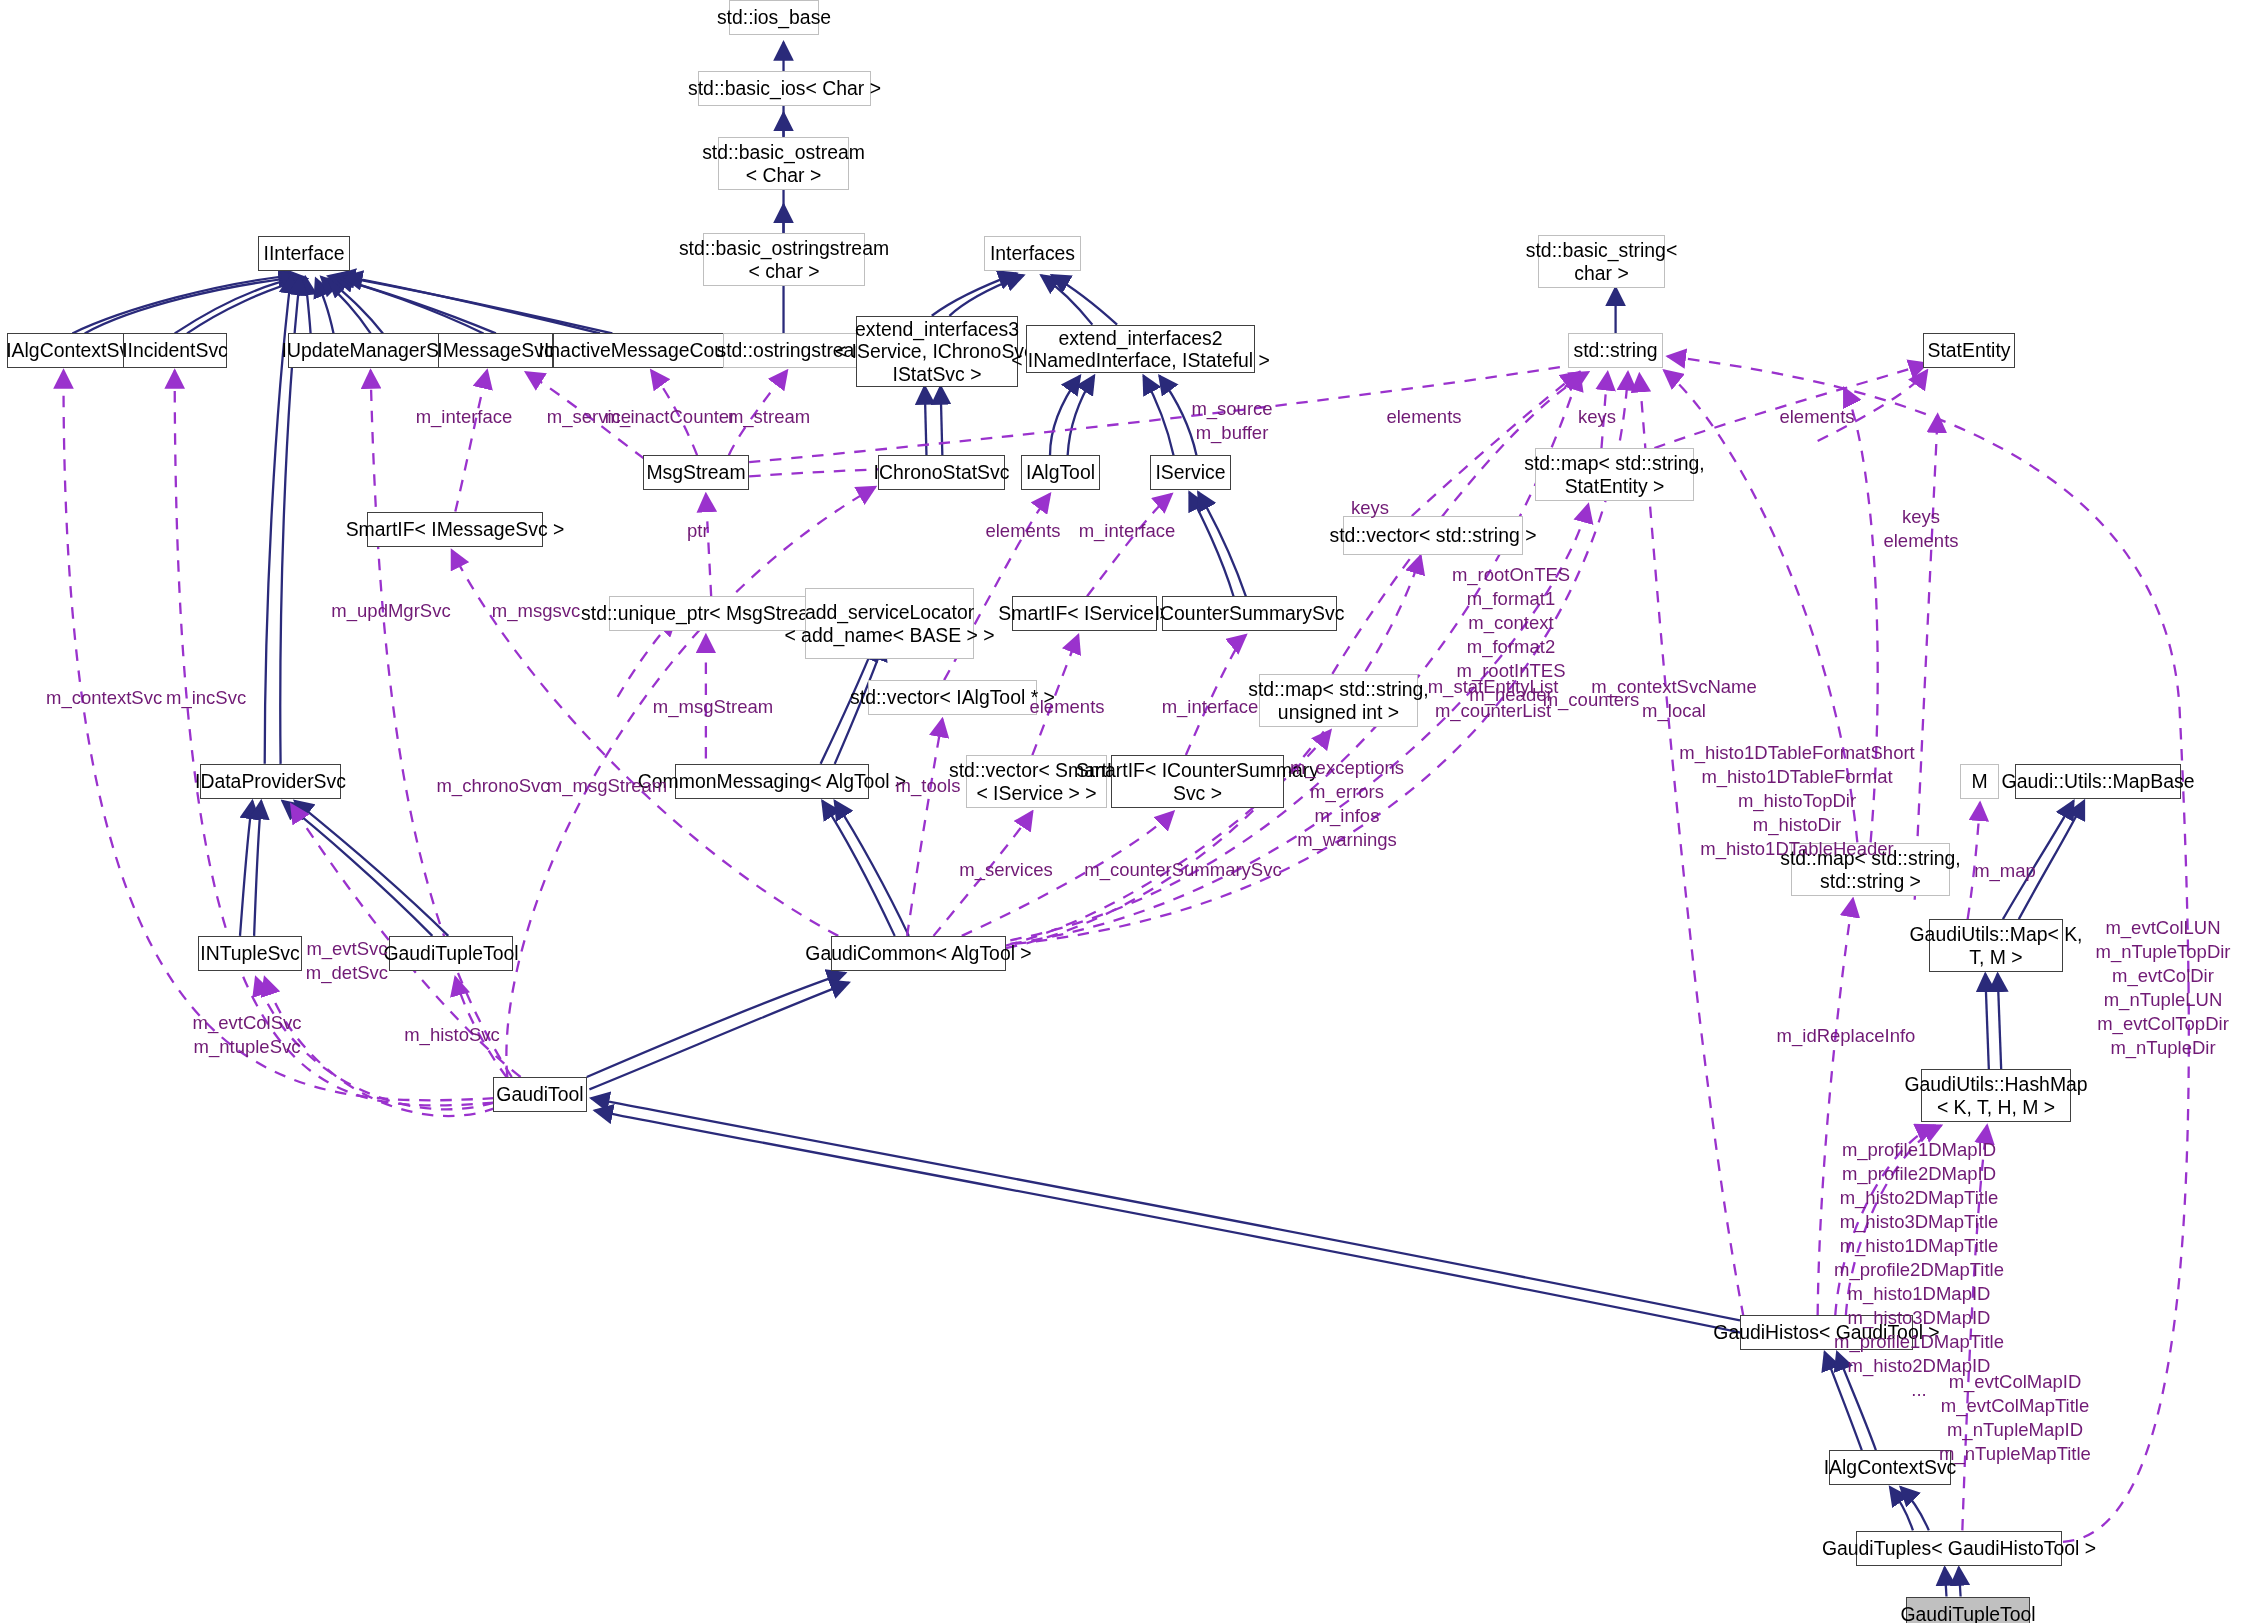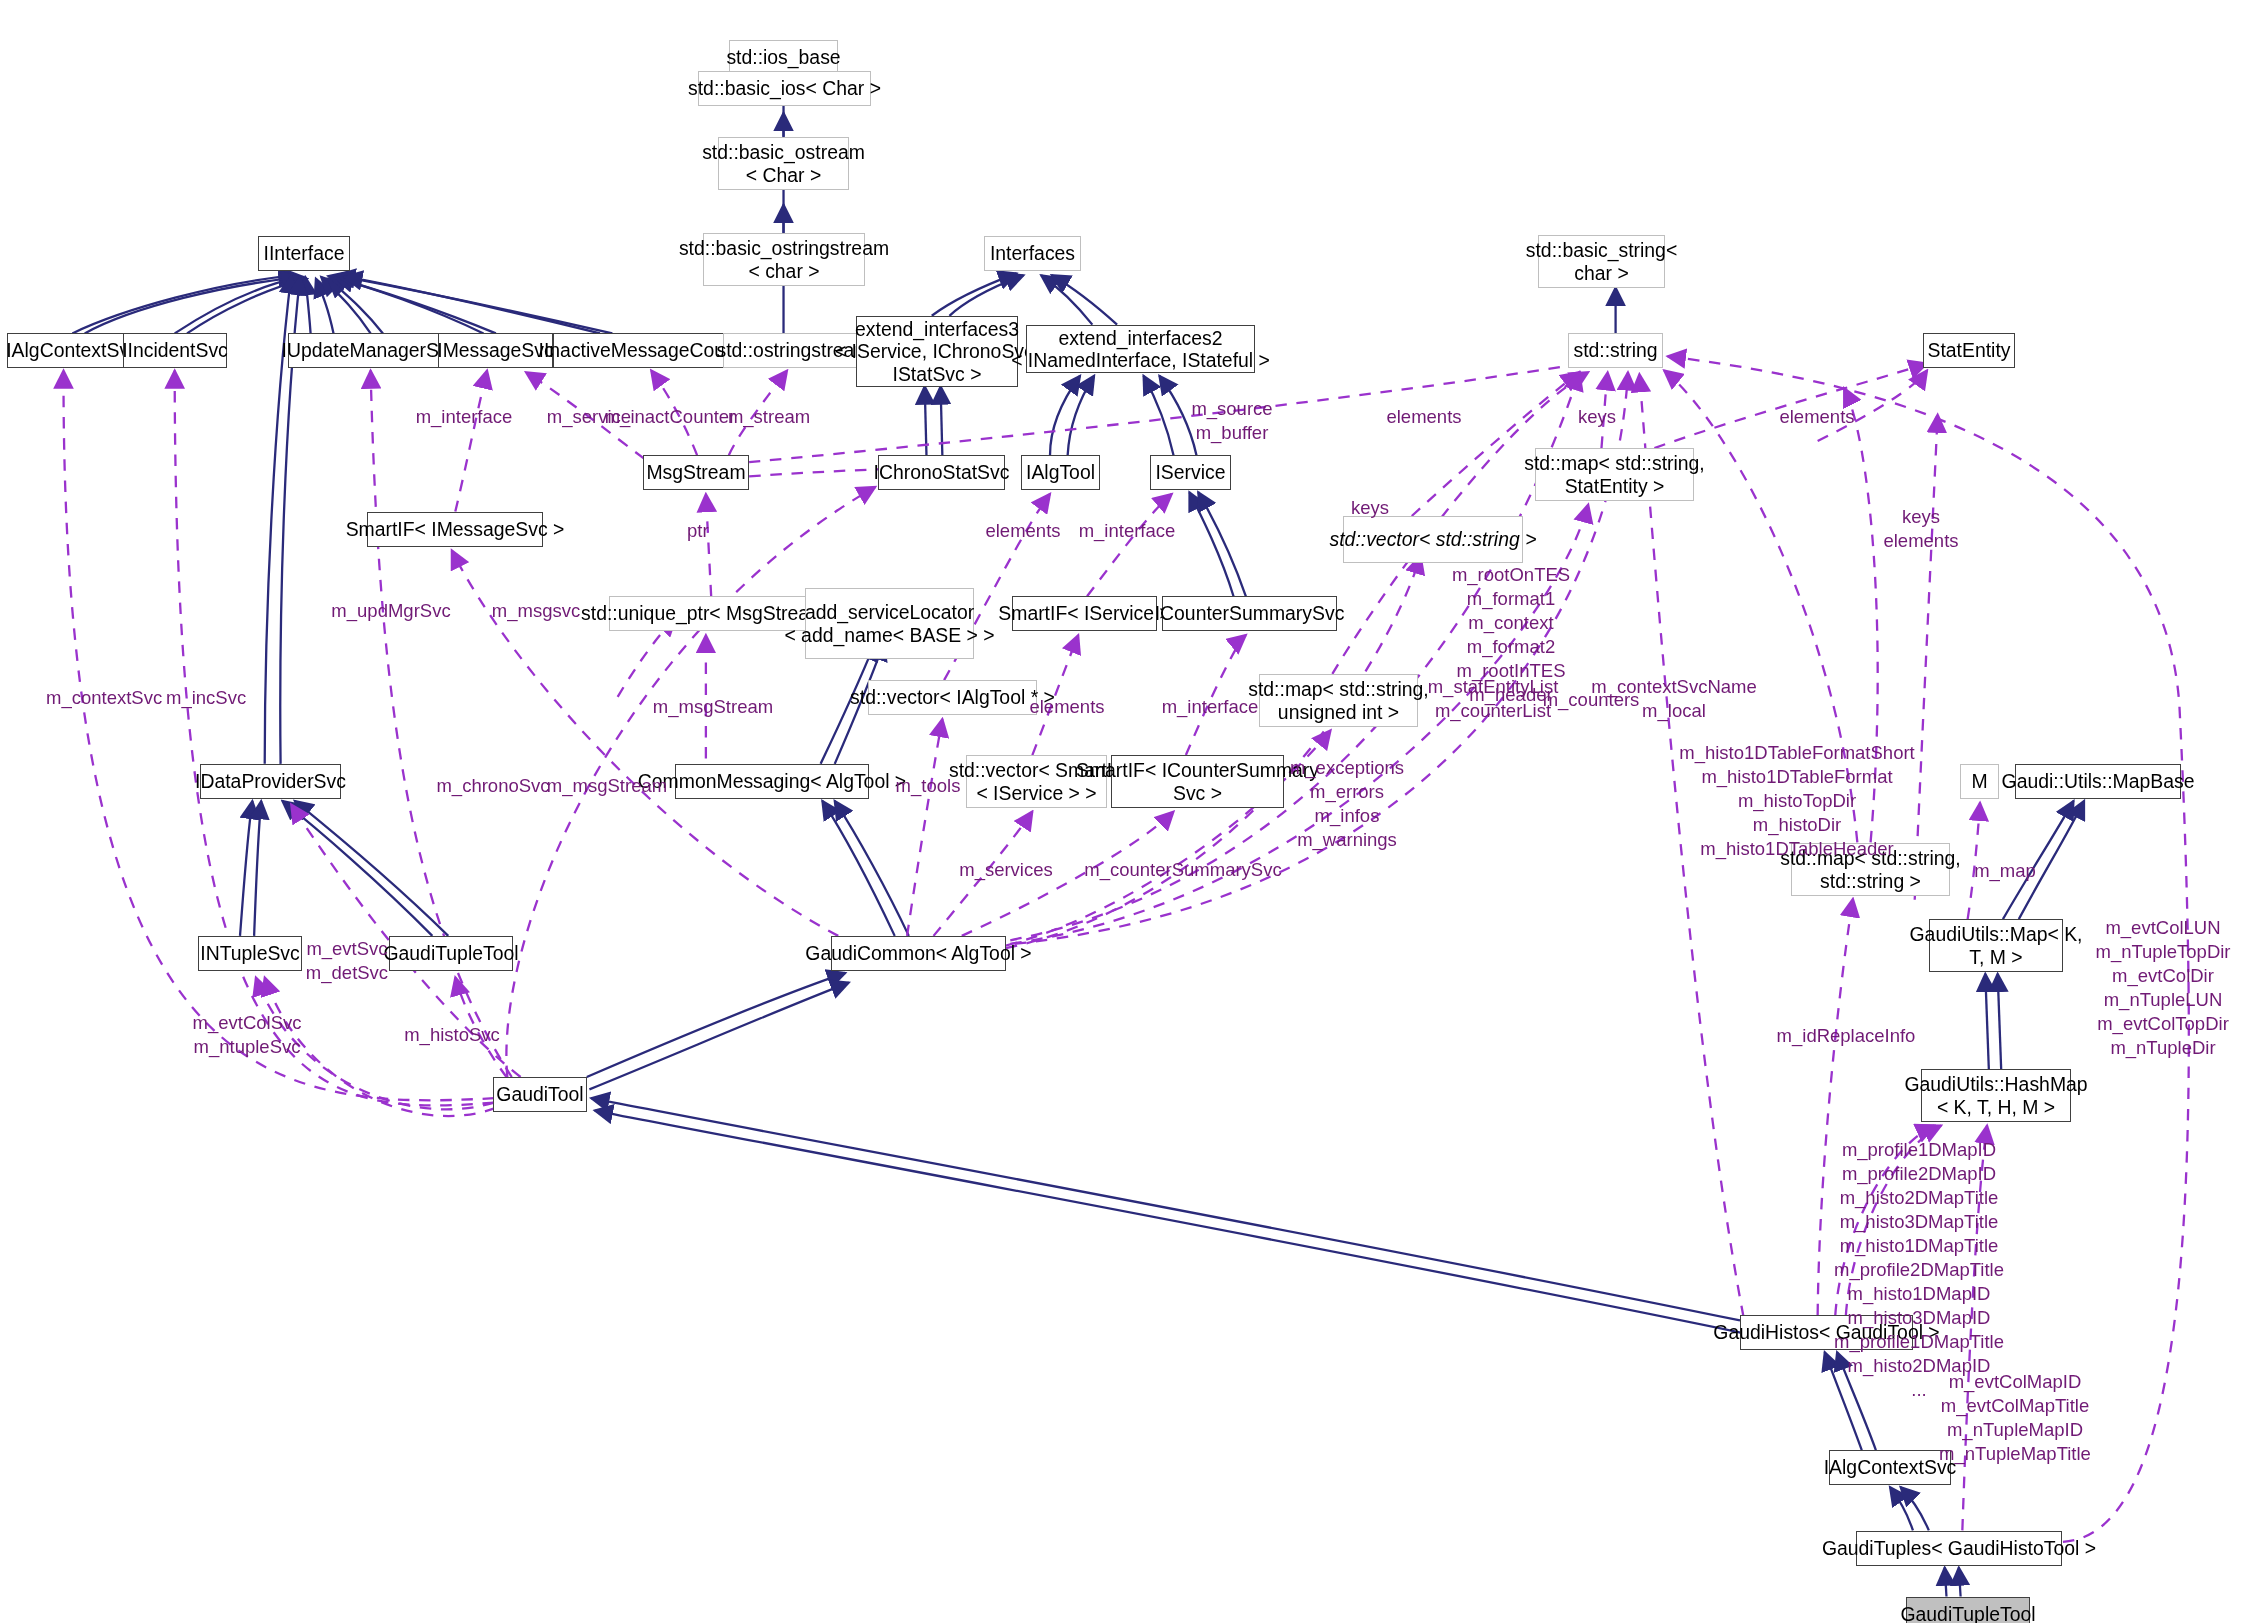--- a/index.html
+++ b/index.html
@@ -222,21 +222,21 @@
 
       <path d="M590,1221 C500,1150 400,1020 330,912"></path>
 
       <path d="M560,1250 C460,1280 330,1220 290,1108"></path>
       <path d="M562,1256 C470,1290 340,1228 300,1108"></path>
 
       <path d="M590,1240 C570,1220 530,1160 516,1108"></path>
     </g>
   </svg>
 
-<div class="node n-light" style="left: 729px; top: 0px; width: 109px; height: 35px; margin-top: 40px;">std::ios_base</div>
+<div class="node n-light" style="left: 729px; top: 0px; width: 90px; height: 35px;">std::ios_base</div>
     <div class="node n-light" style="left: 698px; top: 71px; width: 173px; height: 35px;">std::basic_ios&lt; Char &gt;</div>
     <div class="node n-light" style="left: 718px; top: 137px; width: 131px; height: 53px;">std::basic_ostream
 &lt; Char &gt;</div>
     <div class="node n-light" style="left: 703px; top: 233px; width: 162px; height: 53px;">std::basic_ostringstream
 &lt; char &gt;</div>
     <div class="node n-solid" style="left: 258px; top: 236px; width: 92px; height: 35px;">IInterface</div>
     <div class="node n-light" style="left: 984px; top: 236px; width: 97px; height: 35px;">Interfaces</div>
     <div class="node n-light" style="left: 1538px; top: 235px; width: 127px; height: 53px;">std::basic_string&lt;
 char &gt;</div>
     <div class="node n-solid" style="left: 7px; top: 333px; width: 131px; height: 35px;">IAlgContextSvc</div>
@@ -254,21 +254,21 @@
 &lt; INamedInterface, IStateful &gt;</div>
     <div class="node n-solid" style="left: 643px; top: 455px; width: 106px; height: 35px;">MsgStream</div>
     <div class="node n-solid" style="left: 878px; top: 455px; width: 127px; height: 35px;">IChronoStatSvc</div>
     <div class="node n-solid" style="left: 1021px; top: 455px; width: 79px; height: 35px;">IAlgTool</div>
     <div class="node n-solid" style="left: 1150px; top: 455px; width: 81px; height: 35px;">IService</div>
     <div class="node n-light" style="left: 1535px; top: 448px; width: 159px; height: 53px;">std::map&lt; std::string,
 StatEntity &gt;</div>
     <div class="node n-solid" style="left: 367px; top: 512px; width: 176px; height: 35px;">SmartIF&lt; IMessageSvc &gt;</div>
     <div class="node n-solid" style="left: 1012px; top: 596px; width: 145px; height: 35px;">SmartIF&lt; IService &gt;</div>
     <div class="node n-solid" style="left: 1162px; top: 596px; width: 175px; height: 35px;">ICounterSummarySvc</div>
-    <div class="node n-light" style="left: 1343px; top: 516px; width: 180px; height: 47px; font-style: italic;">std::vector&lt; std::string &gt;</div>
+    <div class="node n-light" style="left: 1343px; top: 516px; width: 180px; height: 39px;">std::vector&lt; std::string &gt;</div>
     <div class="node n-light" style="left: 609px; top: 596px; width: 205px; height: 35px;">std::unique_ptr&lt; MsgStream &gt;</div>
     <div class="node n-light" style="left: 805px; top: 588px; width: 169px; height: 71px;">add_serviceLocator
 &lt; add_name&lt; BASE &gt; &gt;</div>
     <div class="node n-light" style="left: 868px; top: 680px; width: 169px; height: 35px;">std::vector&lt; IAlgTool * &gt;</div>
     <div class="node n-light" style="left: 1259px; top: 674px; width: 159px; height: 53px;">std::map&lt; std::string,
 unsigned int &gt;</div>
     <div class="node n-solid" style="left: 200px; top: 764px; width: 141px; height: 35px;">IDataProviderSvc</div>
     <div class="node n-solid" style="left: 675px; top: 764px; width: 194px; height: 35px;">CommonMessaging&lt; AlgTool &gt;</div>
     <div class="node n-light" style="left: 966px; top: 755px; width: 141px; height: 53px;">std::vector&lt; SmartIF
 &lt; IService &gt; &gt;</div>

